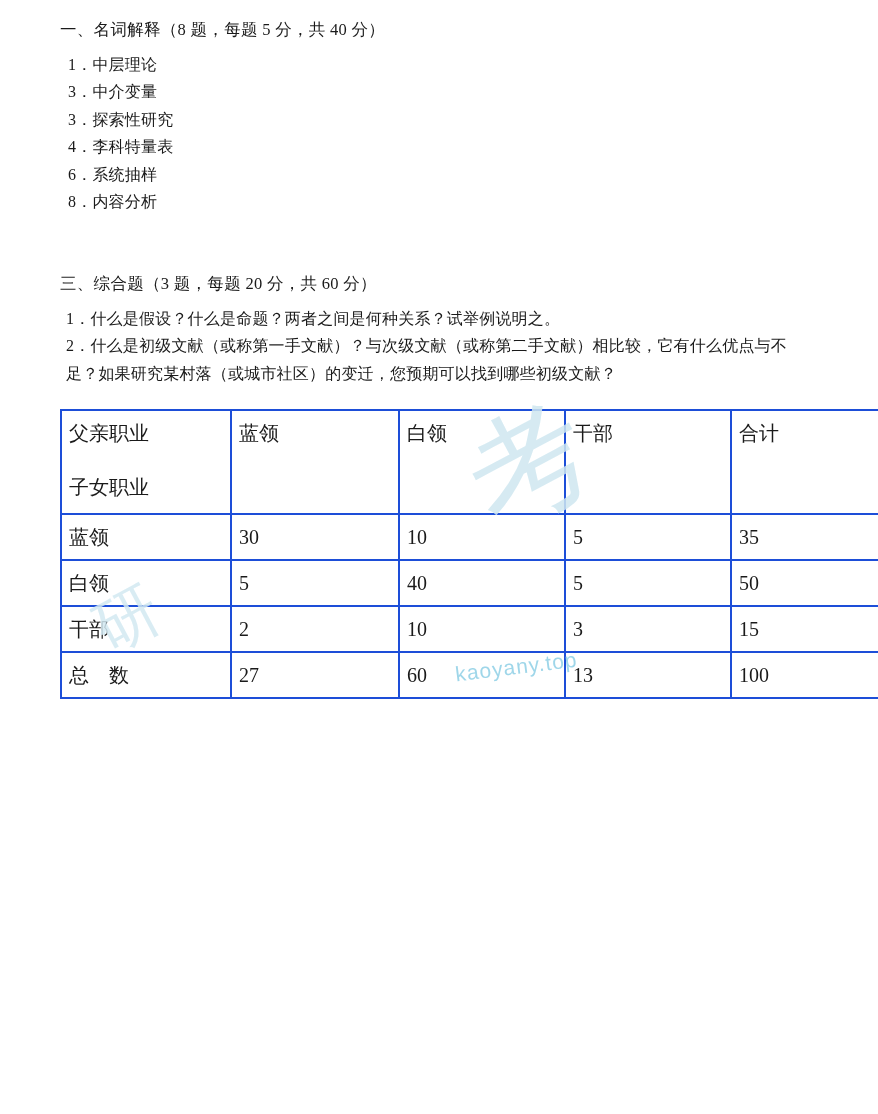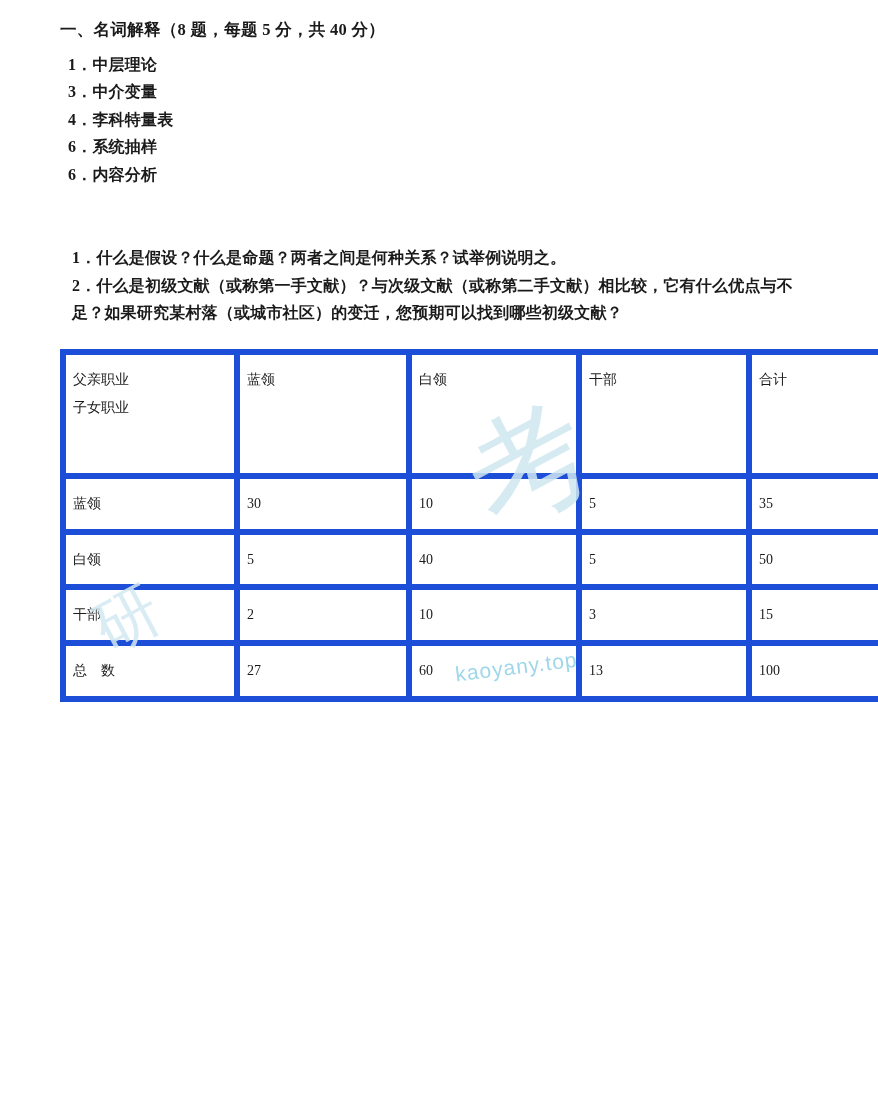--- a/index.html
+++ b/index.html
@@ -19,35 +19,34 @@
     position: relative;
     width: 878px;
     height: 1114px;
     box-sizing: border-box;
     padding: 18px 60px 0 60px;
   }
   .section {
     margin-bottom: 4px;
   }
   .section-title {
-    font-weight: bold;
+    font-weight: normal;
     font-size: 16.5px;
     letter-spacing: 0.3px;
     margin-bottom: 8px;
     line-height: 1.5;
   }
   .item {
     font-size: 16px;
     line-height: 1.72;
     margin-left: 8px;
     letter-spacing: 0.2px;
-    font-weight: bold;
   }
   .item.wide {
-    margin-left: 12px;
+    margin-left: 6px;
     text-indent: 0;
   }
   .gap-1 { height: 26px; }
   .gap-2 { height: 26px; }
 
   
   .wm {
     position: absolute;
     pointer-events: none;
     user-select: none;
@@ -81,65 +80,67 @@
     letter-spacing: 1px;
   }
 
   table.xtab {
     border-collapse: collapse;
     width: 756px;
     margin-top: 22px;
     table-layout: fixed;
   }
   table.xtab td {
-    border: 6px solid #1d4ed8;
-    font-size: 14px;
-    padding: 13px 7px;
+    border: 2px solid #1d4ed8;
+    font-size: 20px;
+    padding: 5px 7px;
     vertical-align: top;
     line-height: 1.7;
     height: 22px;
   }
   table.xtab tr.head td {
     height: 92px;
     vertical-align: top;
   }
   .col0 { width: 154px; }
   .col1 { width: 152px; }
   .col2 { width: 150px; }
   .col3 { width: 150px; }
   .col4 { width: 150px; }
   .hdr-line2 {
     display: block;
-    margin-top: 4px;
+    margin-top: 20px;
   }
 </style>
 </head>
 <body>
 
 <div class="page">
 
   <div class="wm wm-big">考</div>
   <div class="wm wm-small">研</div>
   <div class="wm wm-url">kaoyany.top</div>
 
   <div class="section">
     <div class="section-title">一、名词解释（8 题，每题 5 分，共 40 分）</div>
     <div class="item">1．中层理论</div>
     <div class="item">3．中介变量</div>
+    <div class="item">3．探索性研究</div>
     <div class="item">4．李科特量表</div>
     <div class="item">6．系统抽样</div>
-    <div class="item">6．内容分析</div>
+    <div class="item">8．内容分析</div>
   </div>
 
   <div class="gap-1"></div>
 
 
   <div class="gap-2"></div>
 
   <div class="section">
+    <div class="section-title">三、综合题（3 题，每题 20 分，共 60 分）</div>
     <div class="item wide">1．什么是假设？什么是命题？两者之间是何种关系？试举例说明之。</div>
     <div class="item wide">2．什么是初级文献（或称第一手文献）？与次级文献（或称第二手文献）相比较，它有什么优点与不足？如果研究某村落（或城市社区）的变迁，您预期可以找到哪些初级文献？</div>
   </div>
 
   <table class="xtab">
     <tbody>
       <tr class="head">
         <td class="col0">
           <span>父亲职业</span>
           <span class="hdr-line2">子女职业</span>

